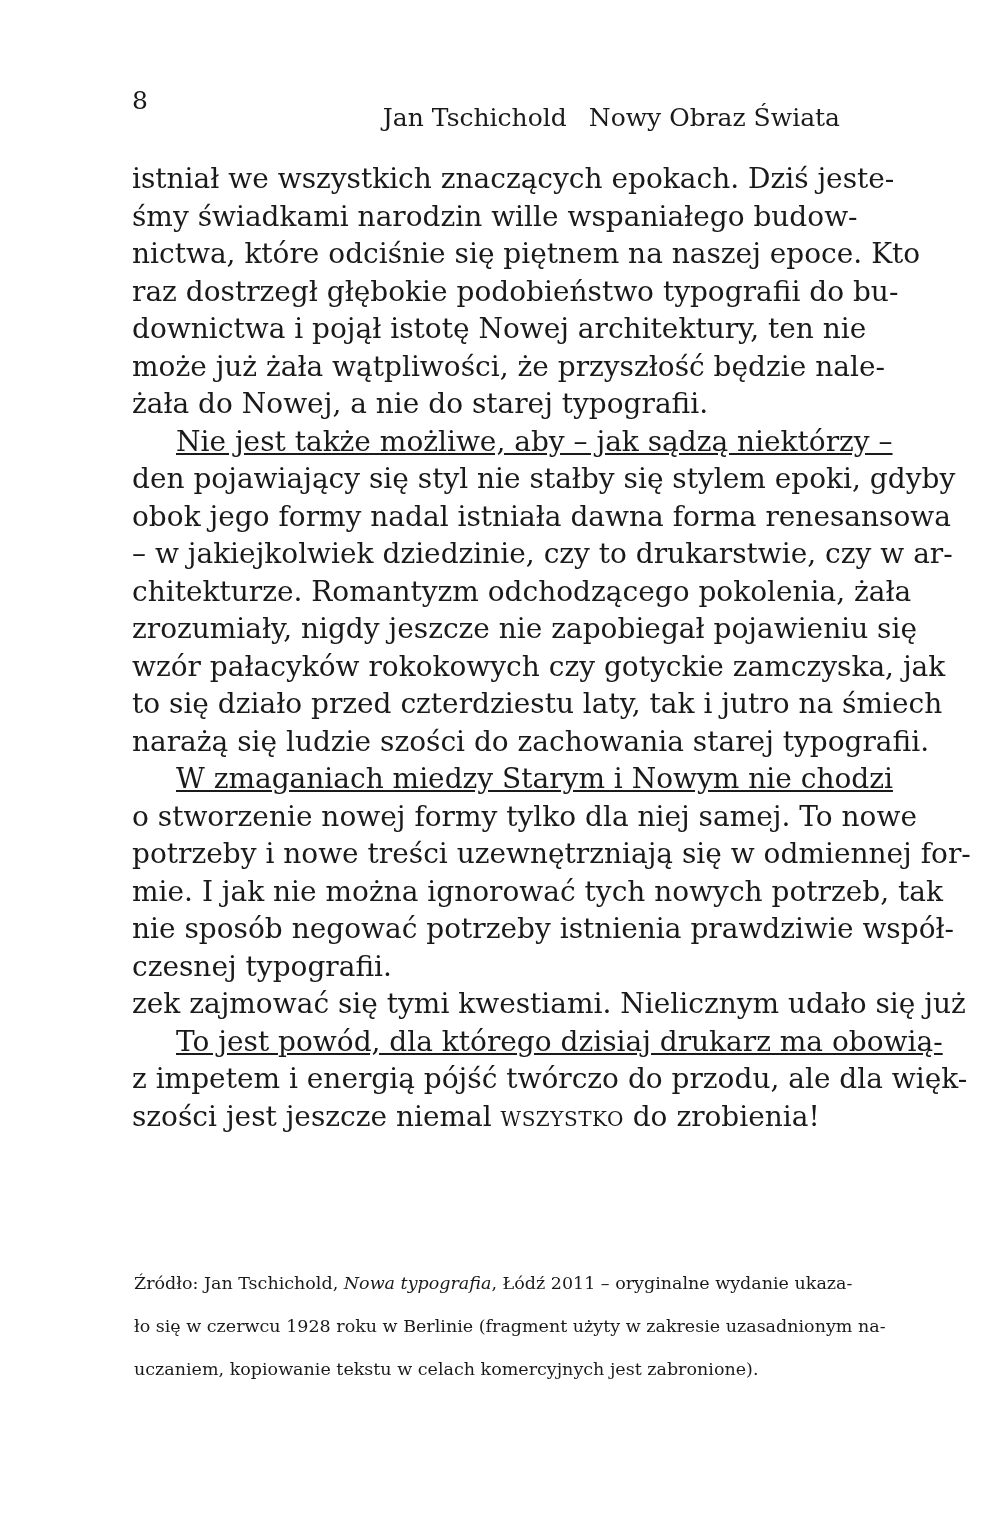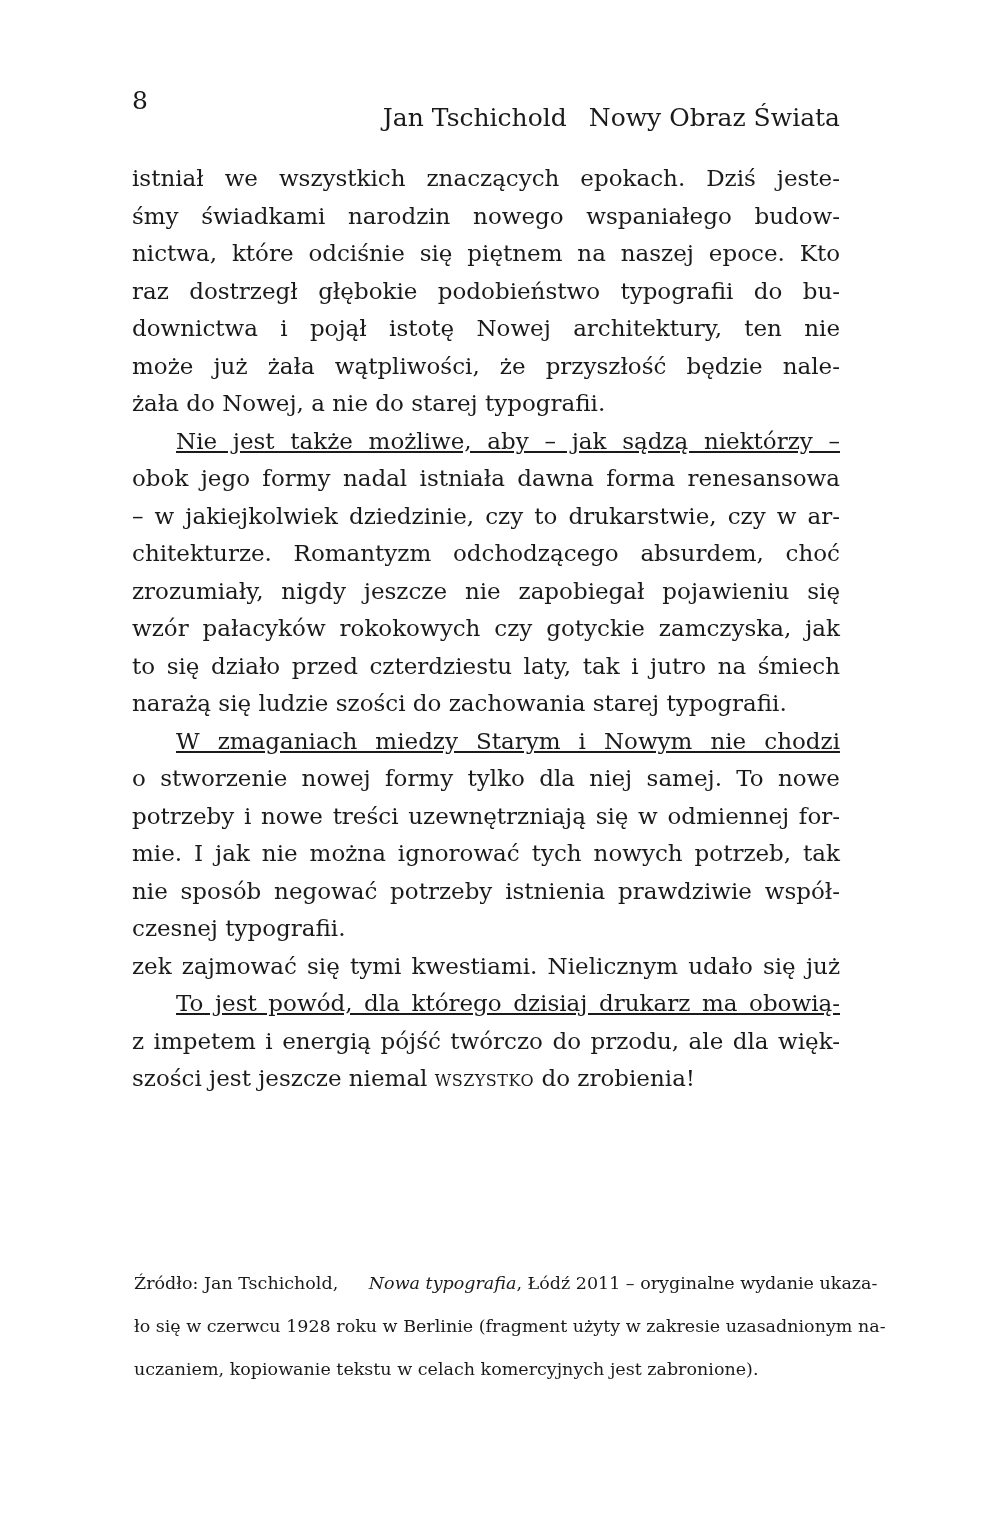--- a/index.html
+++ b/index.html
@@ -4,57 +4,58 @@
 <style>
   html, body { margin: 0; padding: 0; background: #ffffff; }
   body { width: 985px; height: 1536px; position: relative; overflow: hidden;
          font-family: "DejaVu Serif", "Liberation Serif", serif; color: #1a1a1a; }
   .header { position: absolute; top: 86px; left: 132px; right: 145px; height: 40px;
             font-size: 25px; }
   .page-number { position: absolute; left: 0; top: 0; }
   .running-head { position: absolute; right: 0; top: 17px; white-space: nowrap; }
   .running-head span + span { margin-left: 22px; }
   .body-text { position: absolute; top: 160px; left: 132px; width: 708px;
-               font-size: 23px; line-height: 37.5px; }
+               font-size: 28px; line-height: 37.5px; }
   .line { display: block; white-space: nowrap; text-align: justify; text-align-last: justify; height: 37.5px; }
   .line.last { text-align-last: left; }
   .line.indent { padding-left: 44px; text-decoration: underline; }
   .smallcaps { font-variant: small-caps; letter-spacing: 0.5px; }
   .footnote { position: absolute; top: 1262px; left: 134px; width: 706px;
               font-size: 17.5px; line-height: 43px; }
   .footnote .line { height: 43px; }
-  em { font-style: italic; margin-left: 25px; }
+  em { font-style: italic; }
 </style>
 </head>
 <body>
 
 <div class="header">
   <span class="page-number">8</span>
   <div class="running-head">
     <span>Jan Tschichold</span><span>Nowy Obraz Świata</span>
   </div>
 </div>
 
 <div class="body-text">
 
   <div>
     <span class="line">istniał we wszystkich znaczących epokach. Dziś jeste-</span>
-    <span class="line">śmy świadkami narodzin nowego wspaniałego budow-</span>
+    <span class="line">śmy świadkami narodzin wille wspaniałego budow-</span>
     <span class="line">nictwa, które odciśnie się piętnem na naszej epoce. Kto</span>
     <span class="line">raz dostrzegł głębokie podobieństwo typografii do bu-</span>
     <span class="line">downictwa i pojął istotę Nowej architektury, ten nie</span>
     <span class="line">może już żała wątpliwości, że przyszłość będzie nale-</span>
     <span class="line last">żała do Nowej, a nie do starej typografii.</span>
   </div>
 
   <div>
     <span class="line indent">Nie jest także możliwe, aby – jak sądzą niektórzy –</span>
+    <span class="line">den pojawiający się styl nie stałby się stylem epoki, gdyby</span>
     <span class="line">obok jego formy nadal istniała dawna forma renesansowa</span>
     <span class="line">– w jakiejkolwiek dziedzinie, czy to drukarstwie, czy w ar-</span>
-    <span class="line">chitekturze. Romantyzm odchodzącego absurdem, choć</span>
+    <span class="line">chitekturze. Romantyzm odchodzącego pokolenia, żała</span>
     <span class="line">zrozumiały, nigdy jeszcze nie zapobiegał pojawieniu się</span>
     <span class="line">wzór pałacyków rokokowych czy gotyckie zamczyska, jak</span>
     <span class="line">to się działo przed czterdziestu laty, tak i jutro na śmiech</span>
     <span class="line last">narażą się ludzie szości do zachowania starej typografii.</span>
   </div>
 
   <div>
     <span class="line indent">W zmaganiach miedzy Starym i Nowym nie chodzi</span>
     <span class="line">o stworzenie nowej formy tylko dla niej samej. To nowe</span>
     <span class="line">potrzeby i nowe treści uzewnętrzniają się w odmiennej for-</span>

